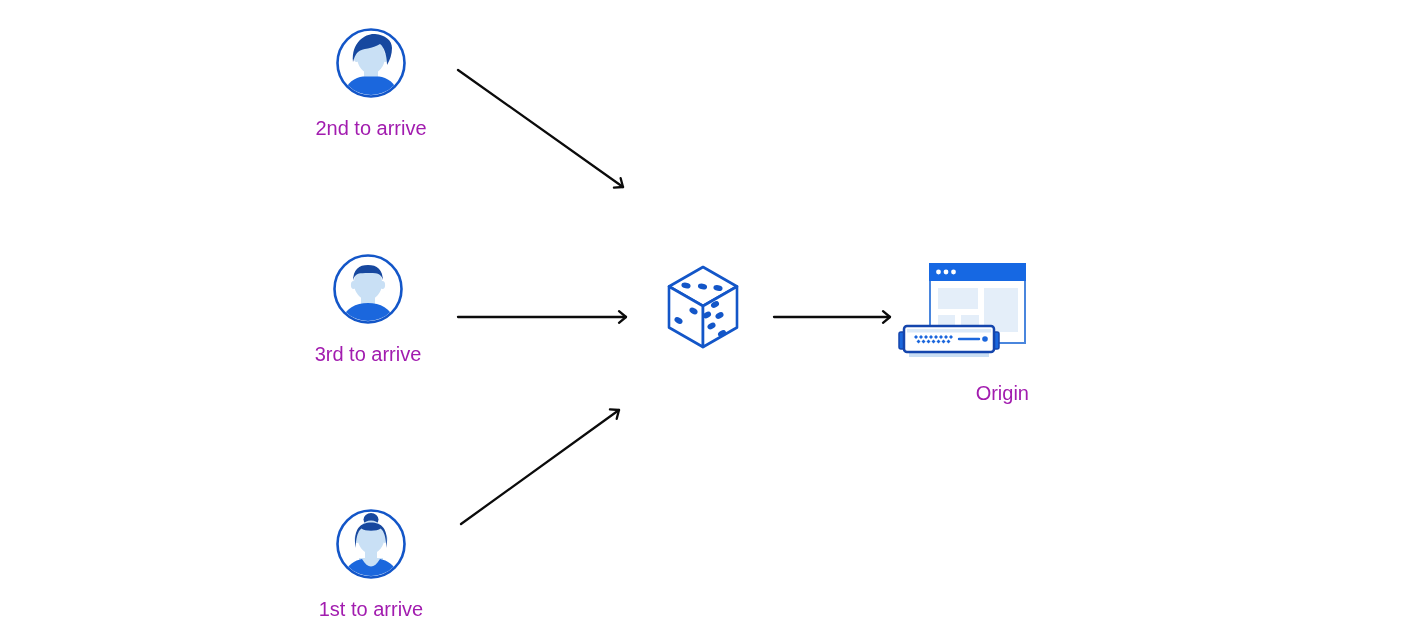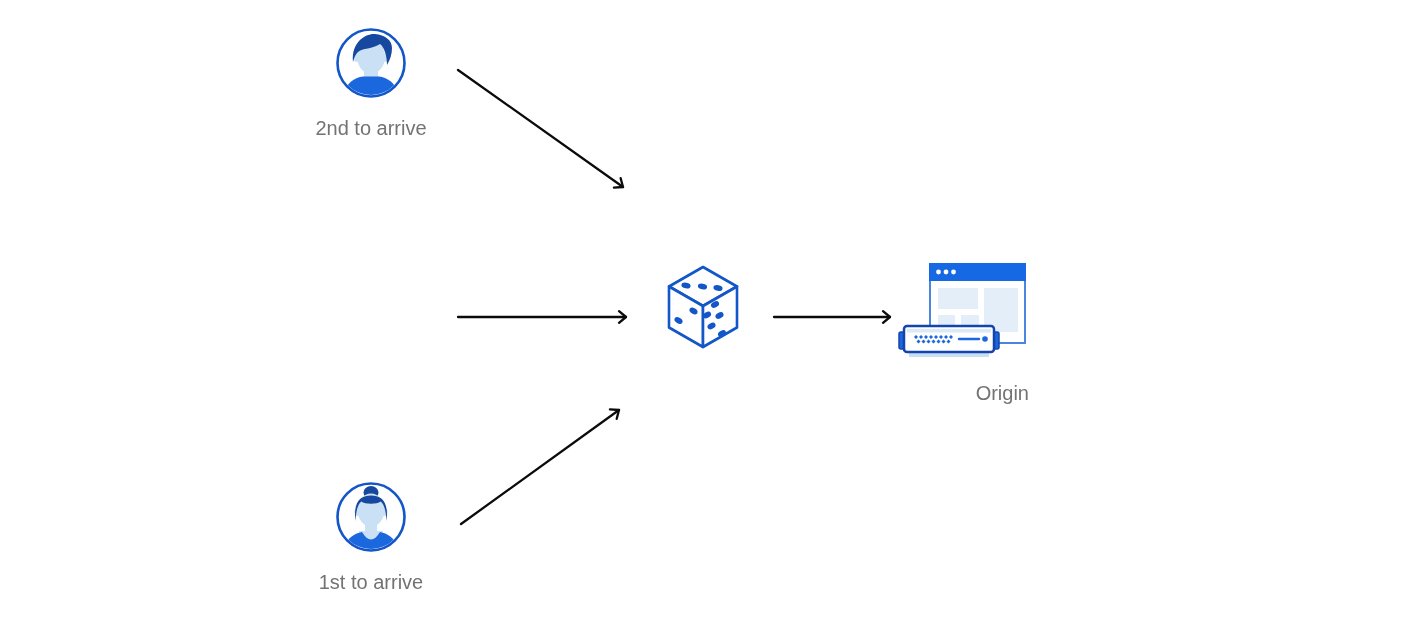--- a/index.html
+++ b/index.html
@@ -15,21 +15,21 @@
     position: absolute;
     display: flex;
     flex-direction: column;
     align-items: center;
     width: 140px;
   }
   .node-label {
     margin-top: 13px;
     font-size: 20px;
     line-height: 1.2;
-    color: #737373;
+    color: #a21caf;
     white-space: nowrap;
   }
   .arrow-layer {
     position: absolute;
     left: 0; top: 0;
     width: 1405px; height: 633px;
     pointer-events: none;
   }
   .abs { position: absolute; }
 </style>
@@ -65,22 +65,43 @@
           <rect x="29" y="38" width="14" height="15" fill="#c9e0f5"></rect>
           <ellipse cx="36" cy="29.5" rx="14" ry="17.5" fill="#c9e0f5"></ellipse>
           <path d="M7,74 C9,57 19,50.5 28,49.5 L44,49.5 C53,50.5 63,57 65,74 Z" fill="#1b67dd"></path>
           <path d="M18,35 C16,14 32,6 40,7 C50,8 57,13 57,21 C57,27 55,33 52,38 C52,28 49,20 45,17 C38,22 27,21 23,25 C20,28 19,31 18,35 Z" fill="#17489f"></path>
         </g>
       </svg>
     </span>
     <div class="node-label">2nd to arrive</div>
   </div>
 
+  <div class="node" style="left:298px; top:253px;">
+    <span>
+      <svg width="72" height="72" viewBox="0 0 72 72">
+        <defs>
+            <clipPath id="clipB">
+              <circle cx="36" cy="36" r="32"></circle>
+            </clipPath>
+          </defs>
+        <circle cx="36" cy="36" r="33.5" fill="#ffffff" stroke="#1356c8" stroke-width="2.6"></circle>
+        <g clip-path="url(#clipB)">
+          <ellipse cx="21.5" cy="32" rx="2.6" ry="4" fill="#c9e0f5"></ellipse>
+          <ellipse cx="50.5" cy="32" rx="2.6" ry="4" fill="#c9e0f5"></ellipse>
+          <rect x="29" y="39" width="14" height="14" fill="#c9e0f5"></rect>
+          <ellipse cx="36" cy="30" rx="14" ry="17" fill="#c9e0f5"></ellipse>
+          <path d="M8,74 C10,57 22,50 36,50 C50,50 62,57 64,74 Z" fill="#1b67dd"></path>
+          <path d="M21,29 C21,16 27,12 36,12 C45,12 51,16 51,29 C51,25.5 49,21.5 45,20.5 C42,19.8 30,19.8 27,20.5 C23,21.5 21,25.5 21,29 Z" fill="#17489f"></path>
+        </g>
+      </svg>
+    </span>
+    <div class="node-label">3rd to arrive</div>
+  </div>
 
-  <div class="node" style="left:301px; top:481px;">
+  <div class="node" style="left:301px; top:508px;">
     <span>
       <svg width="72" height="72" viewBox="0 0 72 72">
         <defs>
             <clipPath id="clipC">
               <circle cx="36" cy="36" r="32"></circle>
             </clipPath>
           </defs>
         <circle cx="36" cy="36" r="33.5" fill="#ffffff" stroke="#1356c8" stroke-width="2.6"></circle>
         <g clip-path="url(#clipC)">
           <ellipse cx="36" cy="11.5" rx="7.5" ry="6.5" fill="#17489f"></ellipse>

